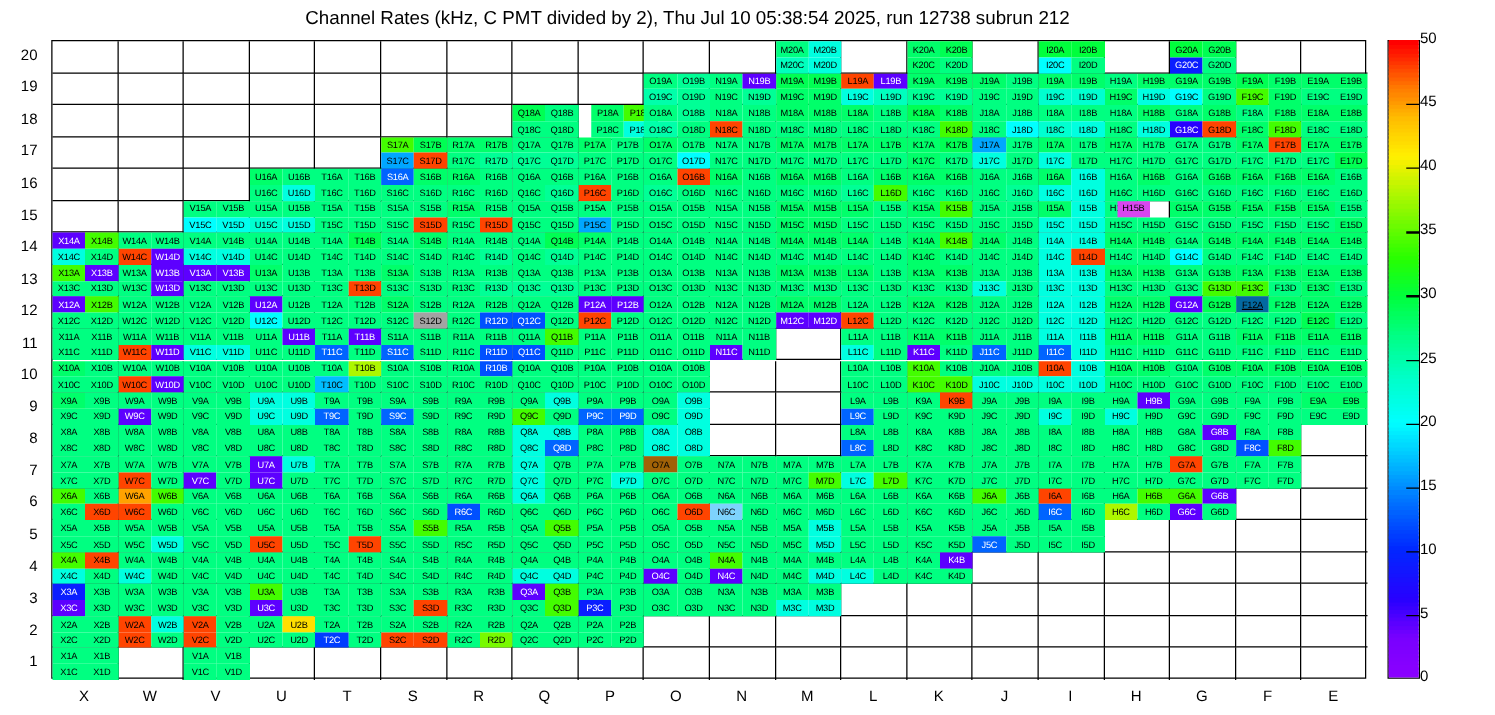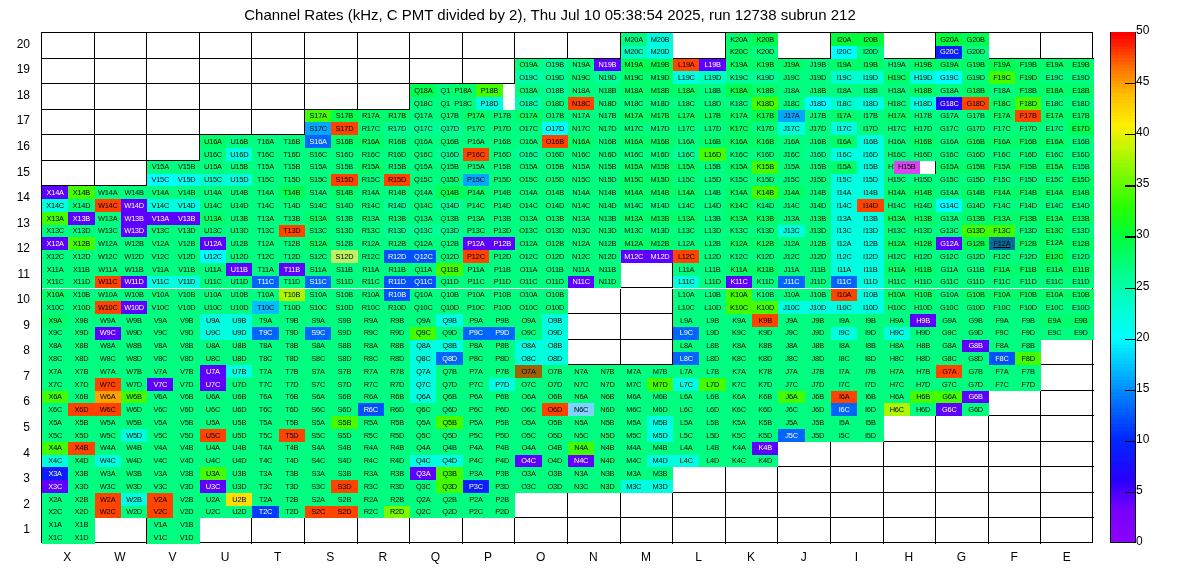--- a/index.html
+++ b/index.html
@@ -147,21 +147,21 @@
       <div class="gcell" style="left: 157.8px; top: 51.1px; width: 52.6px; height: 25.55px;"></div>
       <div class="gcell" style="left: 210.4px; top: 51.1px; width: 52.6px; height: 25.55px;"></div>
       <div class="gcell" style="left: 263px; top: 51.1px; width: 52.6px; height: 25.55px;"></div>
       <div class="gcell" style="left: 315.6px; top: 51.1px; width: 52.6px; height: 25.55px;"></div>
       <div class="gcell" style="left: 368.2px; top: 51.1px; width: 52.6px; height: 25.55px;">
         <div class="sub" title="Q18A: 29 kHz" style="left: 0px; top: 0px; width: 26.3px; height: 12.775px; background: rgb(0, 255, 83); color: rgb(0, 0, 0);">Q18A</div>
         <div class="sub" title="Q18B: 27 kHz" style="left: 26.3px; top: 0px; width: 26.3px; height: 12.775px; background: rgb(0, 255, 129); color: rgb(0, 0, 0);">Q18B</div>
         <div class="sub" title="Q18C: 27 kHz" style="left: 0px; top: 12.775px; width: 26.3px; height: 12.775px; background: rgb(0, 255, 129); color: rgb(0, 0, 0);">Q18C</div>
         <div class="sub" title="Q18D: 27 kHz" style="left: 26.3px; top: 12.775px; width: 26.3px; height: 12.775px; background: rgb(0, 255, 129); color: rgb(0, 0, 0);">Q18D</div>
       </div>
-      <div class="gcell" style="left: 408px; top: 51.1px; width: 52.6px; height: 28px;">
+      <div class="gcell" style="left: 431px; top: 51.1px; width: 52.6px; height: 28px;">
         <div class="sub" title="P18A: 28 kHz" style="left: 0px; top: 0px; width: 26.3px; height: 12.775px; background: rgb(0, 255, 106); color: rgb(0, 0, 0);">P18A</div>
         <div class="sub" title="P18B: 34 kHz" style="left: 26.3px; top: 0px; width: 26.3px; height: 12.775px; background: rgb(67, 253, 0); color: rgb(0, 0, 0);">P18B</div>
         <div class="sub" title="P18C: 27 kHz" style="left: 0px; top: 12.775px; width: 26.3px; height: 12.775px; background: rgb(0, 255, 129); color: rgb(0, 0, 0);">P18C</div>
         <div class="sub" title="P18D: 22 kHz" style="left: 26.3px; top: 12.775px; width: 26.3px; height: 12.775px; background: rgb(0, 255, 224); color: rgb(0, 0, 0);">P18D</div>
       </div>
       <div class="gcell" style="left: 473.4px; top: 51.1px; width: 52.6px; height: 25.55px;">
         <div class="sub" title="O18A: 27 kHz" style="left: 0px; top: 0px; width: 26.3px; height: 12.775px; background: rgb(0, 255, 129); color: rgb(0, 0, 0);">O18A</div>
         <div class="sub" title="O18B: 26 kHz" style="left: 26.3px; top: 0px; width: 26.3px; height: 12.775px; background: rgb(0, 255, 150); color: rgb(0, 0, 0);">O18B</div>
         <div class="sub" title="O18C: 25 kHz" style="left: 0px; top: 12.775px; width: 26.3px; height: 12.775px; background: rgb(0, 255, 170); color: rgb(0, 0, 0);">O18C</div>
         <div class="sub" title="O18D: 27 kHz" style="left: 26.3px; top: 12.775px; width: 26.3px; height: 12.775px; background: rgb(0, 255, 129); color: rgb(0, 0, 0);">O18D</div>
@@ -803,21 +803,21 @@
       <div class="gcell" style="left: 210.4px; top: 204.4px; width: 52.6px; height: 25.55px;">
         <div class="sub" title="T12A: 27 kHz" style="left: 0px; top: 0px; width: 26.3px; height: 12.775px; background: rgb(0, 255, 129); color: rgb(0, 0, 0);">T12A</div>
         <div class="sub" title="T12B: 27 kHz" style="left: 26.3px; top: 0px; width: 26.3px; height: 12.775px; background: rgb(0, 255, 129); color: rgb(0, 0, 0);">T12B</div>
         <div class="sub" title="T12C: 27 kHz" style="left: 0px; top: 12.775px; width: 26.3px; height: 12.775px; background: rgb(0, 255, 129); color: rgb(0, 0, 0);">T12C</div>
         <div class="sub" title="T12D: 27 kHz" style="left: 26.3px; top: 12.775px; width: 26.3px; height: 12.775px; background: rgb(0, 255, 129); color: rgb(0, 0, 0);">T12D</div>
       </div>
       <div class="gcell" style="left: 263px; top: 204.4px; width: 52.6px; height: 25.55px;">
         <div class="sub" title="S12A: 28 kHz" style="left: 0px; top: 0px; width: 26.3px; height: 12.775px; background: rgb(0, 255, 106); color: rgb(0, 0, 0);">S12A</div>
         <div class="sub" title="S12B: 27 kHz" style="left: 26.3px; top: 0px; width: 26.3px; height: 12.775px; background: rgb(0, 255, 129); color: rgb(0, 0, 0);">S12B</div>
         <div class="sub" title="S12C: 27 kHz" style="left: 0px; top: 12.775px; width: 26.3px; height: 12.775px; background: rgb(0, 255, 129); color: rgb(0, 0, 0);">S12C</div>
-        <div class="sub" title="S12D: 27 kHz" style="left: 26.3px; top: 12.775px; width: 26.3px; height: 12.775px; background: #bef264; color: rgb(0, 0, 0);">S12D</div>
+        <div class="sub" title="S12D: 27 kHz" style="left: 26.3px; top: 12.775px; width: 26.3px; height: 12.775px; background: #a3a3a3; color: rgb(0, 0, 0);">S12D</div>
       </div>
       <div class="gcell" style="left: 315.6px; top: 204.4px; width: 52.6px; height: 25.55px;">
         <div class="sub" title="R12A: 27 kHz" style="left: 0px; top: 0px; width: 26.3px; height: 12.775px; background: rgb(0, 255, 129); color: rgb(0, 0, 0);">R12A</div>
         <div class="sub" title="R12B: 27 kHz" style="left: 26.3px; top: 0px; width: 26.3px; height: 12.775px; background: rgb(0, 255, 129); color: rgb(0, 0, 0);">R12B</div>
         <div class="sub" title="R12C: 27 kHz" style="left: 0px; top: 12.775px; width: 26.3px; height: 12.775px; background: rgb(0, 255, 129); color: rgb(0, 0, 0);">R12C</div>
         <div class="sub" title="R12D: 12 kHz" style="left: 26.3px; top: 12.775px; width: 26.3px; height: 12.775px; background: rgb(0, 80, 255); color: rgb(255, 255, 255);">R12D</div>
       </div>
       <div class="gcell" style="left: 368.2px; top: 204.4px; width: 52.6px; height: 25.55px;">
         <div class="sub" title="Q12A: 27 kHz" style="left: 0px; top: 0px; width: 26.3px; height: 12.775px; background: rgb(0, 255, 129); color: rgb(0, 0, 0);">Q12A</div>
         <div class="sub" title="Q12B: 27 kHz" style="left: 26.3px; top: 0px; width: 26.3px; height: 12.775px; background: rgb(0, 255, 129); color: rgb(0, 0, 0);">Q12B</div>
@@ -884,21 +884,21 @@
         <div class="sub" title="G12C: 27 kHz" style="left: 0px; top: 12.775px; width: 26.3px; height: 12.775px; background: rgb(0, 255, 129); color: rgb(0, 0, 0);">G12C</div>
         <div class="sub" title="G12D: 27 kHz" style="left: 26.3px; top: 12.775px; width: 26.3px; height: 12.775px; background: rgb(0, 255, 129); color: rgb(0, 0, 0);">G12D</div>
       </div>
       <div class="gcell" style="left: 946.8px; top: 204.4px; width: 52.6px; height: 25.55px;">
         <div class="sub" title="F12A: 28 kHz" style="left: 0px; top: 0px; width: 26.3px; height: 12.775px; background: #0369a1; color: rgb(0, 0, 0); text-decoration: underline;">F12A</div>
         <div class="sub" title="F12B: 28 kHz" style="left: 26.3px; top: 0px; width: 26.3px; height: 12.775px; background: rgb(0, 255, 106); color: rgb(0, 0, 0);">F12B</div>
         <div class="sub" title="F12C: 27 kHz" style="left: 0px; top: 12.775px; width: 26.3px; height: 12.775px; background: rgb(0, 255, 129); color: rgb(0, 0, 0);">F12C</div>
         <div class="sub" title="F12D: 27 kHz" style="left: 26.3px; top: 12.775px; width: 26.3px; height: 12.775px; background: rgb(0, 255, 129); color: rgb(0, 0, 0);">F12D</div>
       </div>
       <div class="gcell lastcol" style="left: 999.4px; top: 204.4px; width: 52.6px; height: 25.55px;">
-        <div class="sub" title="E12A: 28 kHz" style="left: 0px; top: 0px; width: 26.3px; height: 12.775px; background: rgb(0, 255, 106); color: rgb(0, 0, 0); font-family: Liberation Mono, monospace;">E12A</div>
+        <div class="sub" title="E12A: 28 kHz" style="left: 0px; top: 0px; width: 26.3px; height: 12.775px; background: rgb(0, 255, 106); color: rgb(0, 0, 0);">E12A</div>
         <div class="sub" title="E12B: 28 kHz" style="left: 26.3px; top: 0px; width: 26.3px; height: 12.775px; background: rgb(0, 255, 106); color: rgb(0, 0, 0);">E12B</div>
         <div class="sub" title="E12C: 29 kHz" style="left: 0px; top: 12.775px; width: 26.3px; height: 12.775px; background: rgb(0, 255, 83); color: rgb(0, 0, 0);">E12C</div>
         <div class="sub" title="E12D: 27 kHz" style="left: 26.3px; top: 12.775px; width: 26.3px; height: 12.775px; background: rgb(0, 255, 129); color: rgb(0, 0, 0);">E12D</div>
       </div>
       <div class="gcell" style="left: 0px; top: 229.95px; width: 52.6px; height: 25.55px;">
         <div class="sub" title="X11A: 27 kHz" style="left: 0px; top: 0px; width: 26.3px; height: 12.775px; background: rgb(0, 255, 129); color: rgb(0, 0, 0);">X11A</div>
         <div class="sub" title="X11B: 27 kHz" style="left: 26.3px; top: 0px; width: 26.3px; height: 12.775px; background: rgb(0, 255, 129); color: rgb(0, 0, 0);">X11B</div>
         <div class="sub" title="X11C: 27 kHz" style="left: 0px; top: 12.775px; width: 26.3px; height: 12.775px; background: rgb(0, 255, 129); color: rgb(0, 0, 0);">X11C</div>
         <div class="sub" title="X11D: 27 kHz" style="left: 26.3px; top: 12.775px; width: 26.3px; height: 12.775px; background: rgb(0, 255, 129); color: rgb(0, 0, 0);">X11D</div>
       </div>

